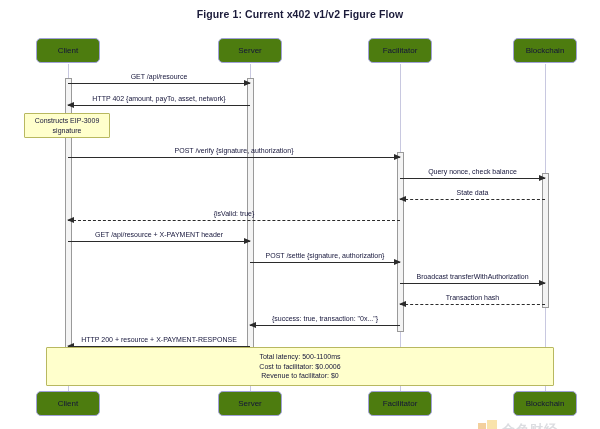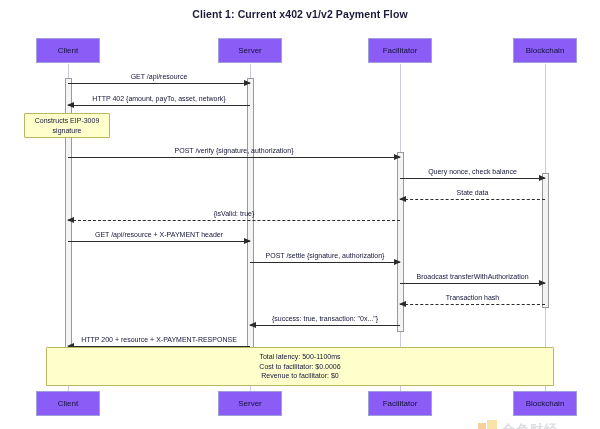--- a/index.html
+++ b/index.html
@@ -31,23 +31,23 @@
     position: absolute;
     width: 0;
     border-left: 1px solid #c8c8e0;
     top: 64px;
     height: 327px;
   }
   
   .actor-box {
     position: absolute;
     height: 25px;
-    background: #8b5cf6;
+    background: #4d7c0f;
     border: 1px solid #a0a0d8;
-    border-radius: 0;
+    border-radius: 5px;
     display: flex;
     align-items: center;
     justify-content: center;
     font-size: 8px;
     color: #12123a;
     box-sizing: border-box;
   }
   
   .activation {
     position: absolute;
@@ -165,21 +165,21 @@
     color: #b9bcc4;
     letter-spacing: 1px;
     font-family: "DejaVu Sans", sans-serif;
   }
 </style>
 </head>
 <body>
 
 <div id="canvas">
 
-  <div id="diagram-title">Client 1: Current x402 v1/v2 Payment Flow</div>
+  <div id="diagram-title">Figure 1: Current x402 v1/v2 Figure Flow</div>
 
   <div class="lifeline" style="left:68px;"></div>
   <div class="lifeline" style="left:250px;"></div>
   <div class="lifeline" style="left:400px;"></div>
   <div class="lifeline" style="left:545px;"></div>
 
   <div class="activation" style="left:64.5px; top:78px;  height:275px;"></div>
   <div class="activation" style="left:246.5px; top:78px; height:275px;"></div>
   <div class="activation" style="left:396.5px; top:152px; height:180px;"></div>
   <div class="activation" style="left:541.5px; top:173px; height:135px;"></div>

